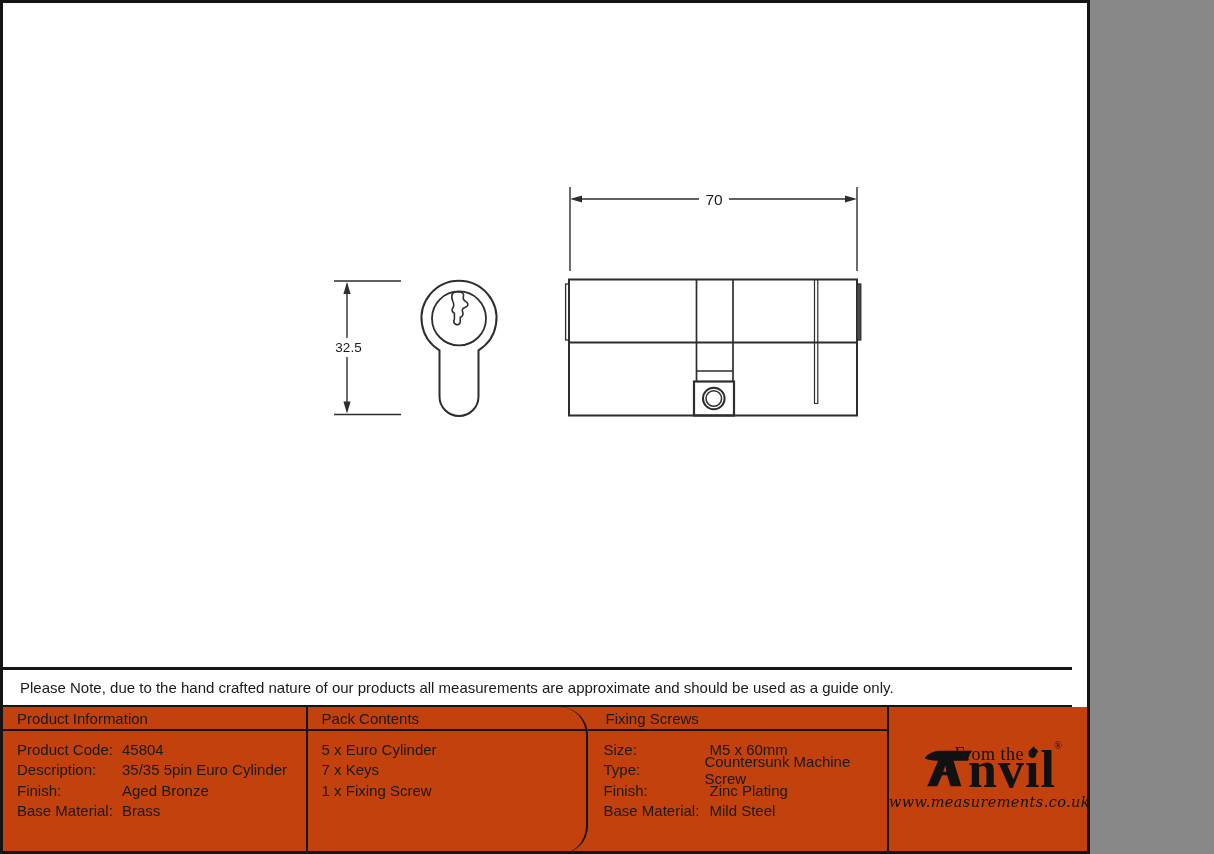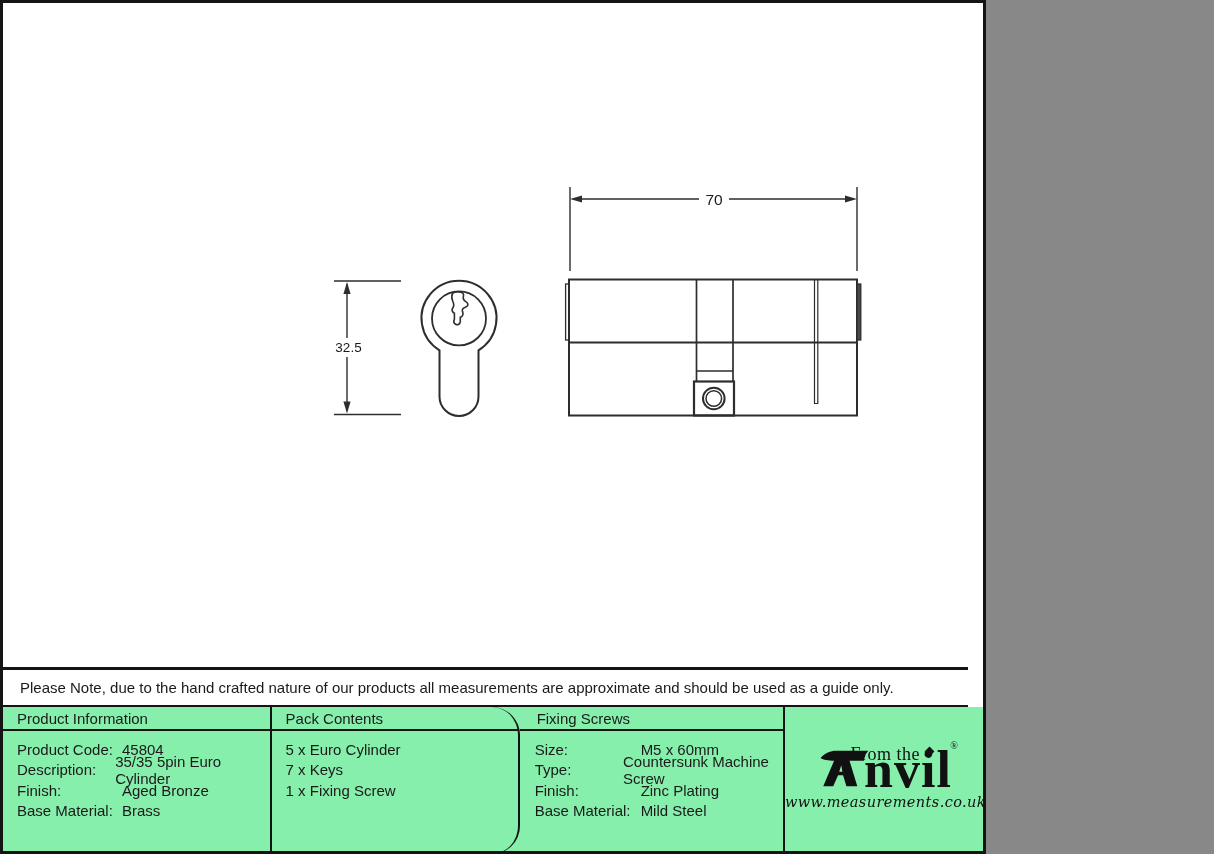--- a/index.html
+++ b/index.html
@@ -1,18 +1,18 @@
 <!DOCTYPE html>
 <html><head>
 <meta charset="utf-8">
 <style>
   html,body{margin:0;padding:0;background:#888;}
   .page{
     position:relative;
-    width:986px;height:854px;
+    width:1090px;height:854px;
     background:#ffffff;
     font-family:"Liberation Sans",sans-serif;
     color:#1a1a1a;
     overflow:hidden;
   }
   .page-border{
     position:absolute;inset:0;
     border:3px solid #141414;
     pointer-events:none;
     z-index:20;
@@ -28,21 +28,21 @@
     display:flex;align-items:center;
     padding-left:20px;
     font-size:15px;
     z-index:5;
     background:#fff;
   }
   
   .info-table{
     position:absolute;left:0;right:0;top:707px;bottom:0;
     display:flex;
-    z-index:5;background:#86efac;justify-content:flex-end;
+    z-index:5;background:#c2410c;justify-content:flex-end;
   }
   .col{box-sizing:border-box;height:100%;}
   .col-1{width:346px;border-right:2px solid #141414;}
   .col-2{width:316px;border-right:2px solid #141414;border-radius:28px;}
   .col-3{width:338px;border-right:2px solid #141414;}
   .col-logo{flex:1;display:flex;align-items:center;justify-content:center;}
   .col-header{
     box-sizing:border-box;height:24px;
     border-bottom:2px solid #141414;
     display:flex;align-items:center;

